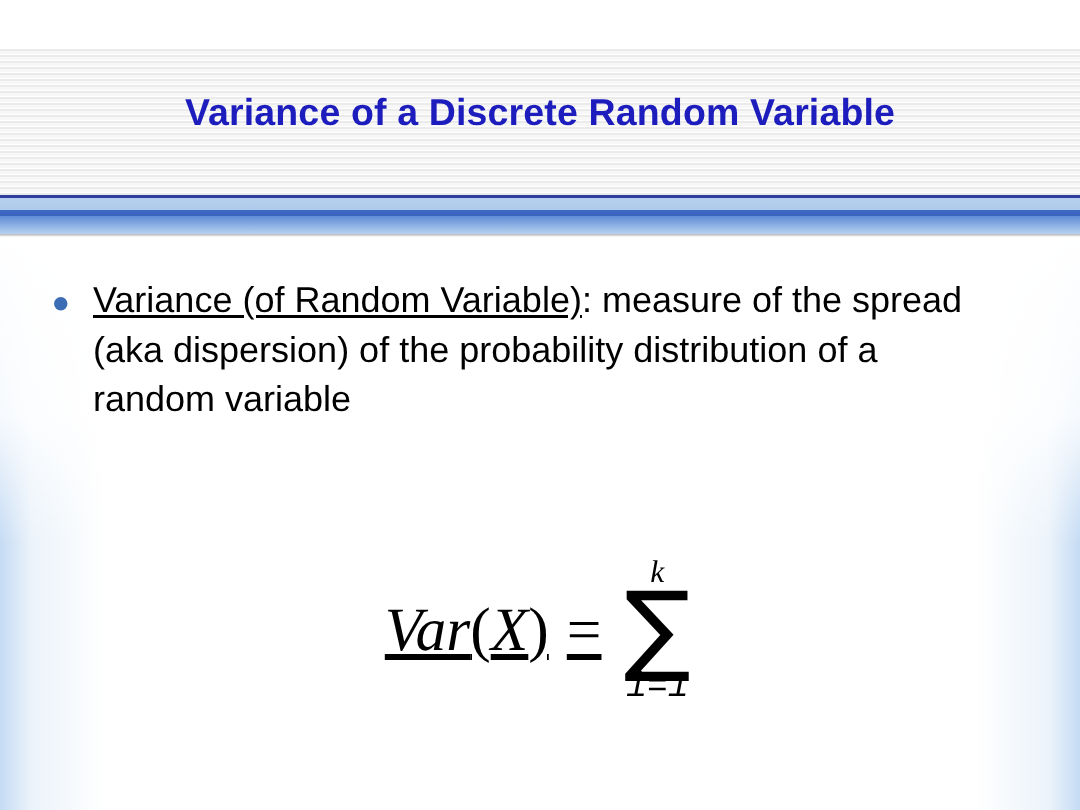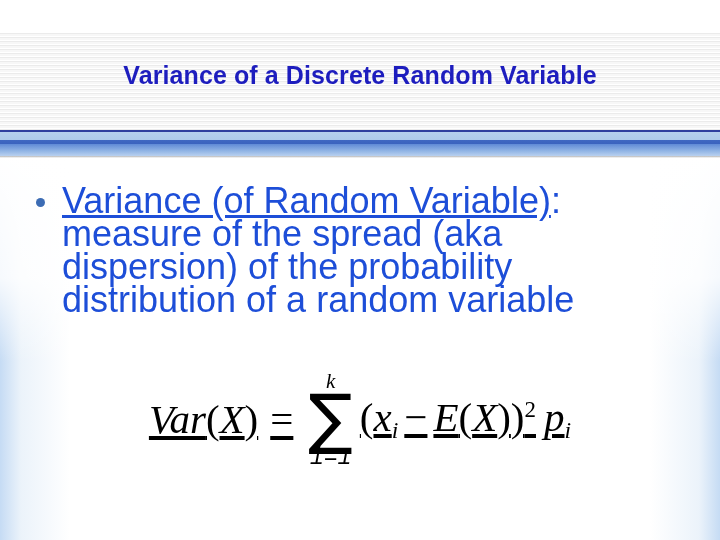--- a/index.html
+++ b/index.html
@@ -134,23 +134,23 @@
     width: 9px;
     height: 9px;
     border-radius: 50%;
     background: #3c6cb4;
     margin-top: 14px;
     margin-right: 17px;
   }
   .bullet-text {
     flex: 1 1 auto;
     font-family: "Liberation Sans", sans-serif;
-    font-size: 36px;
+    font-size: 24px;
     line-height: 33px;
-    color: #1d4ed8;
+    color: #000000;
     max-width: 590px;
   }
   .bullet-text .u {
     text-decoration: underline;
   }
 
   
   #formula {
     position: absolute;
     left: 0;
@@ -245,17 +245,16 @@
     <div id="formula">
       <span class="f-main">
         <span>Var</span><span class="f-roman">(</span><span>X</span><span class="f-roman">)</span>
       </span>
       <span class="f-main f-roman" style="margin:0 8px;">=</span>
       <span class="sigma-block">
         <span class="sigma-top">k</span>
         <span class="sigma-glyph">∑</span>
         <span class="sigma-bot">i=1</span>
       </span>
-      <span class="f-main"><span class="f-roman">(</span><span>x</span><span class="sub">i</span><span class="f-roman" style="margin:0 6px;">−</span><span>E</span><span class="f-roman">(</span><span>X</span><span class="f-roman">)</span><span class="f-roman">)</span><span class="sup">2</span><span style="margin-left:8px;">p</span><span class="sub">i</span></span>
     </div>
 
   </div>
 </div>
 
 </body></html>

